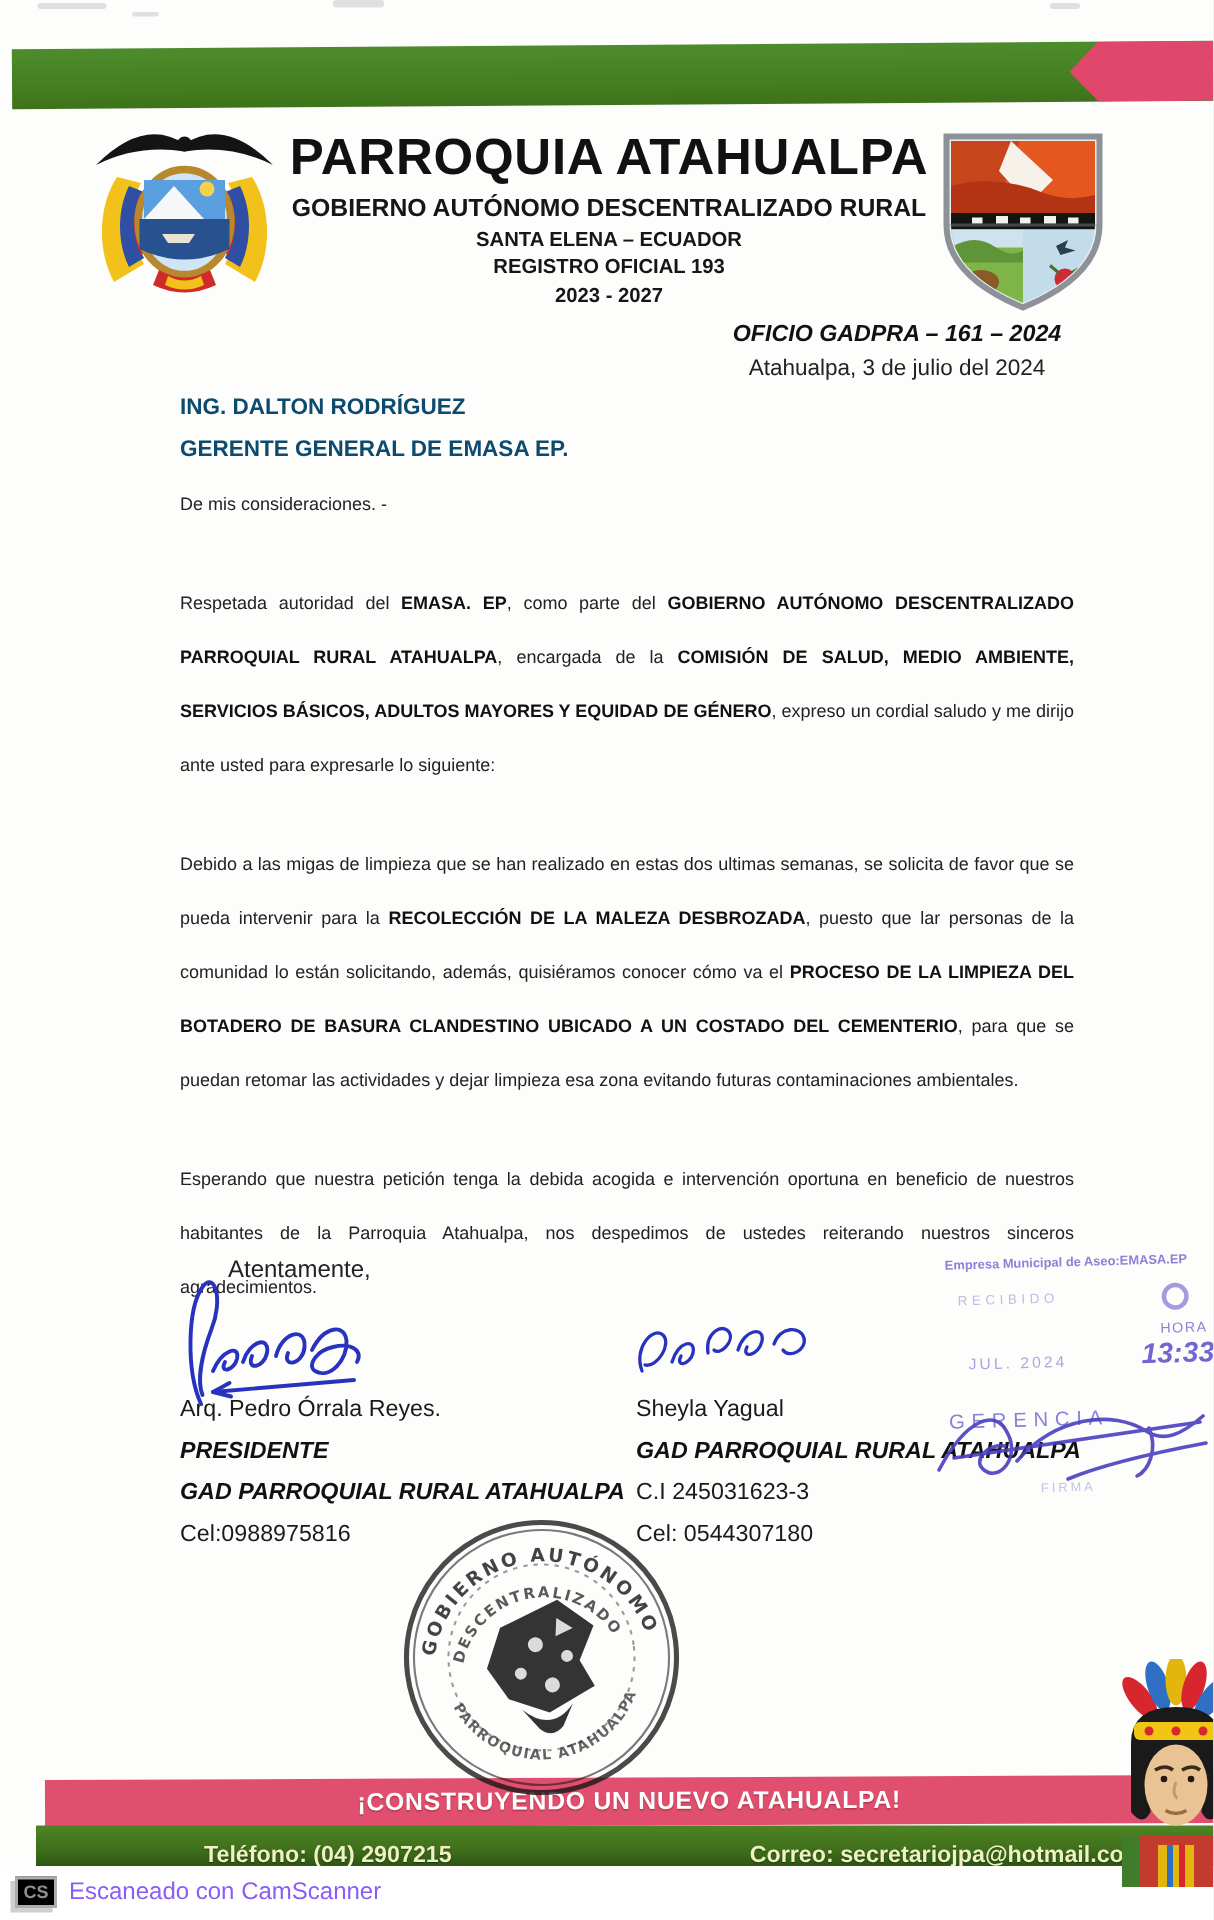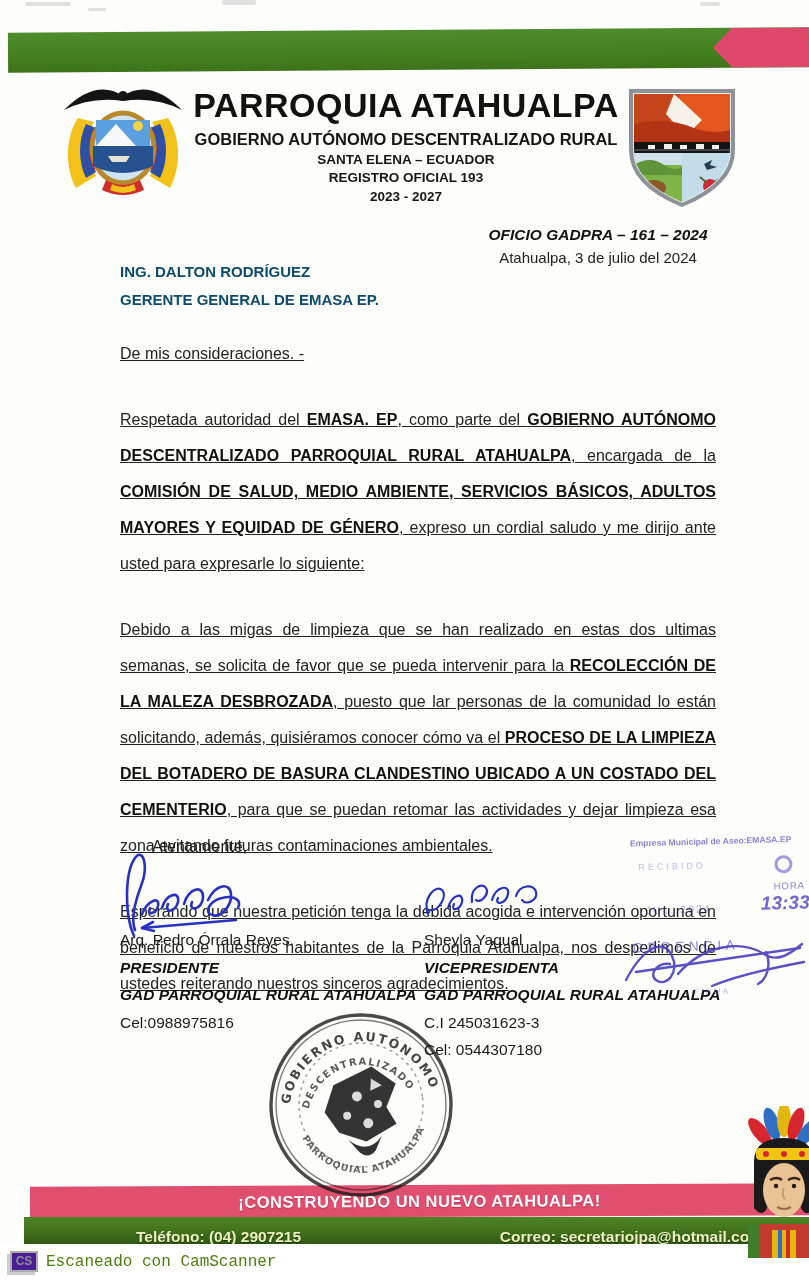--- a/index.html
+++ b/index.html
@@ -13,29 +13,29 @@
           transform:rotate(-.4deg);}
   .ribbon-end{position:absolute;right:0;top:0;height:100%;width:96px;background:#e0486b;
           clip-path:polygon(20% 0,100% 0,100% 100%,20% 100%,0 50%);}
   
   .emblem{position:absolute;}
   .header-text{position:absolute;left:180px;top:88px;width:452px;text-align:center;line-height:1;}
   .h-title{font-size:34px;font-weight:800;letter-spacing:.5px;color:#111;}
   .h-sub1{font-size:16.5px;font-weight:bold;margin-top:9px;color:#161616;}
   .h-sub2,.h-sub3,.h-sub4{font-size:13.5px;font-weight:bold;margin-top:5px;color:#161616;}
   
-  .oficio{position:absolute;right:46px;top:214px;width:330px;text-align:center;margin-top:12px;}
+  .oficio{position:absolute;right:46px;top:214px;width:330px;text-align:center;}
   .of-ref{font-size:15.5px;font-weight:bold;font-style:italic;color:#111;}
   .of-date{font-size:15px;margin-top:5px;color:#222;}
   
   .recipient{position:absolute;left:120px;top:258px;font-size:15px;font-weight:bold;
              line-height:28px;color:#0c4a6e;}
   
-  .bodytext{position:absolute;left:120px;top:336px;width:596px;font-size:16px;
-            line-height:36px;text-align:justify;color:#222;text-decoration:underline;}
+  .bodytext{position:absolute;left:120px;top:318px;width:596px;font-size:12px;
+            line-height:36px;text-align:justify;color:#222;}
   .bodytext p{margin:0 0 30px 0;}
   .salutation{margin:0;}
   .bseg{font-weight:bold;color:#111;}
   .closing{position:absolute;left:120px;top:838px;font-size:16px;color:#222;margin-left:32px;}
   
   .sigblock{position:absolute;font-size:15.5px;line-height:27.5px;color:#1a1a1a;}
   .sig-left{left:120px;top:926px;}
   .sig-right{left:424px;top:926px;}
   .sig-role,.sig-org{font-weight:bold;color:#111;font-style:italic;}
   .sigsvg{position:absolute;}
@@ -64,23 +64,23 @@
         text-shadow:0 1px 1px rgba(120,20,40,.45);}
   .band-green{position:absolute;left:24px;top:1217px;right:0;height:27px;
         background:linear-gradient(180deg,#4e8424 0%,#41711c 55%,#2e5712 100%);
         display:flex;align-items:center;justify-content:space-between;
         padding:12px 46px 0 112px;box-sizing:border-box;z-index:1;}
   .band-green span{color:#eef2c2;font-size:15.5px;font-weight:bold;
         text-shadow:0 1px 1px rgba(0,0,0,.45);}
   .scan-strip{position:absolute;left:0;top:1244px;right:0;height:36px;background:#fff;z-index:2;}
   .cs-row{position:absolute;left:10px;top:7px;display:flex;align-items:center;gap:8px;}
   .cs-logo{display:inline-block;width:24px;height:17px;border:2px solid #adadad;color:#8f8f8f;
-        font-size:12px;font-weight:bold;text-align:center;line-height:17px;background:#4c1d95;
+        font-size:12px;font-weight:bold;text-align:center;line-height:17px;background:#000000;
         box-shadow:-3px 3px 0 #cfcfcf;}
-  .cs-text{color:#4d7c0f;font-size:16px;font-family:Liberation Mono, monospace;}
+  .cs-text{color:#8b5cf6;font-size:16px;}
   
   .figure{position:absolute;right:0;top:1106px;width:67px;height:152px;overflow:hidden;z-index:6;}
   .figure svg{position:absolute;left:-10px;top:0;}
 </style>
 </head>
 <body>
 
 <div class="page">
 
   <div class="art" style="left:25px;top:2px;width:46px;height:4px;"></div>
@@ -202,21 +202,20 @@
 
   <div class="sigblock sig-left">
     <div>Arq. Pedro Órrala Reyes.</div>
     <div class="sig-role">PRESIDENTE</div>
     <div class="sig-org">GAD PARROQUIAL RURAL ATAHUALPA</div>
     <div>Cel:0988975816</div>
   </div>
 
   <div class="sigblock sig-right">
     <div>Sheyla Yagual</div>
-    <div class="sig-role">VICEPRESIDENTA</div>
     <div class="sig-org">GAD PARROQUIAL RURAL ATAHUALPA</div>
     <div>C.I 245031623-3</div>
     <div>Cel: 0544307180</div>
   </div>
 
   <div class="stamp-rec">
     <div class="st-l1">Empresa Municipal de Aseo:EMASA.EP</div>
     <div class="st-l2">RECIBIDO</div>
     <div class="st-circle"></div>
     <div class="st-hora">HORA</div>

